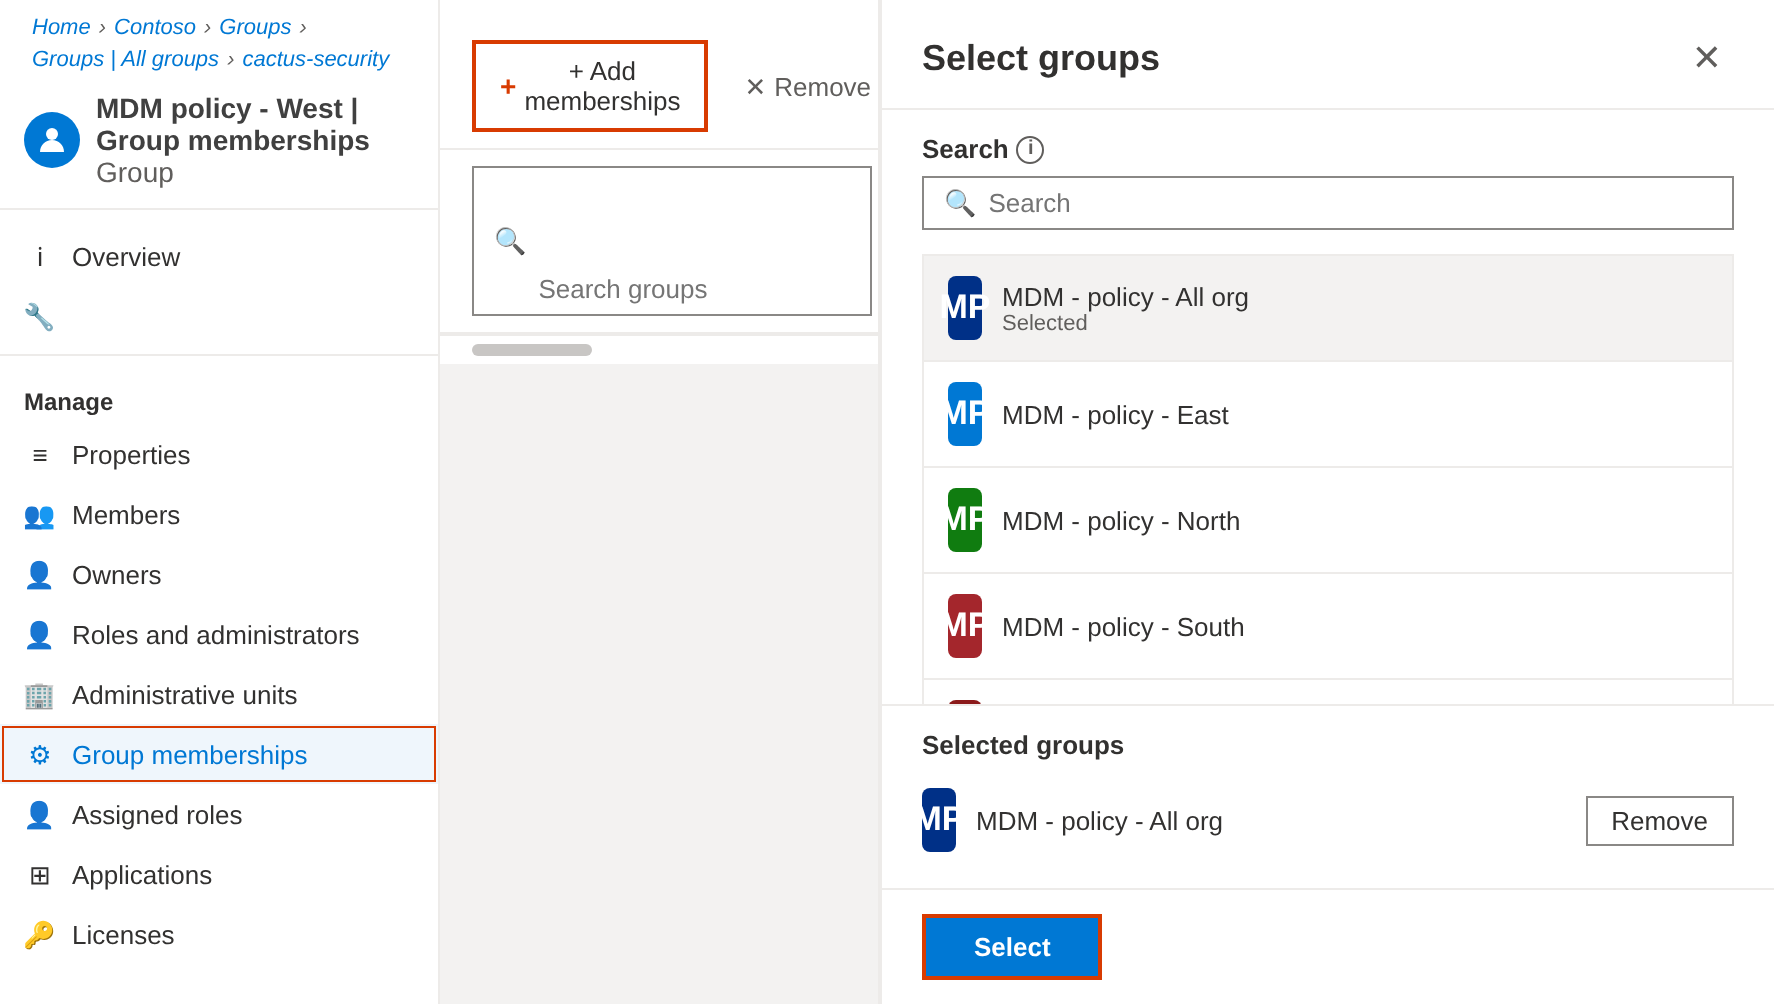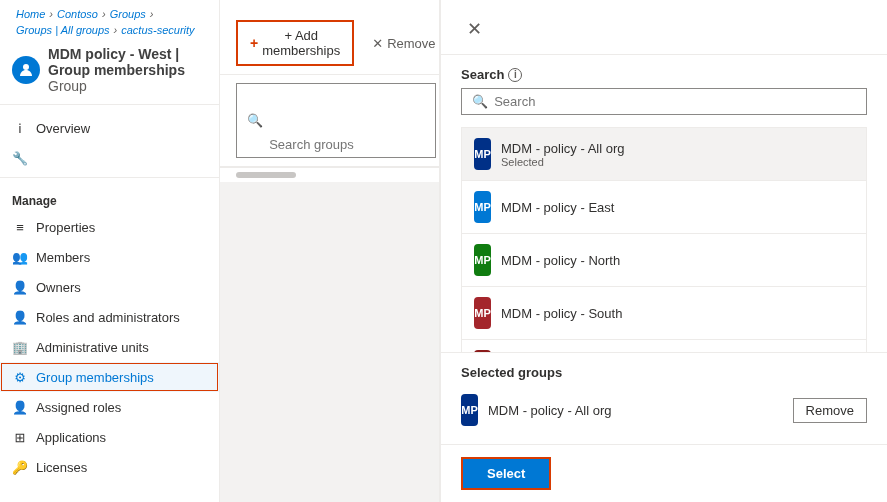--- a/index.html
+++ b/index.html
@@ -43,21 +43,21 @@
     .panel-title { font-size: 18px; font-weight: 600; color: #323130; }
     .panel-close { background: none; border: none; cursor: pointer; font-size: 18px; color: #605e5c; padding: 2px 6px; }
     .panel-body { flex: 1; overflow-y: auto; padding: 12px 20px; }
     .panel-search-label { font-size: 13px; font-weight: 600; color: #323130; margin-bottom: 6px; display: flex; align-items: center; gap: 4px; }
     .panel-search { display: flex; align-items: center; border: 1px solid #8a8886; padding: 5px 10px; gap: 6px; margin-bottom: 12px; }
     .panel-search input { border: none; outline: none; font-size: 13px; background: transparent; flex: 1; }
     .group-list { border: 1px solid #edebe9; margin-bottom: 16px; }
     .group-item { display: flex; align-items: center; padding: 10px 12px; gap: 10px; cursor: pointer; border-bottom: 1px solid #edebe9; }
     .group-item:last-child { border-bottom: none; }
     .group-item.selected { background: #f3f2f1; }
-    .avatar { width: 17px; height: 32px; border-radius: 4px; display: flex; align-items: center; justify-content: center; font-size: 11px; font-weight: 700; color: #fff; flex-shrink: 0; }
+    .avatar { width: 17px; height: 32px; border-radius: 4px; display: flex; align-items: center; justify-content: center; font-size: 17px; font-weight: 700; color: #fff; flex-shrink: 0; }
     .avatar.blue { background: #0078d4; }
     .avatar.dark-blue { background: #003087; }
     .avatar.green { background: #107c10; }
     .avatar.red { background: #a4262c; }
     .avatar.dark-red { background: #8b1a1a; }
     .group-info { flex: 1; }
     .group-name { font-size: 13px; color: #323130; }
     .group-selected-tag { font-size: 11px; color: #605e5c; }
     .panel-selected-section { border-top: 1px solid #edebe9; padding: 12px 20px; }
     .panel-selected-title { font-size: 13px; font-weight: 600; color: #323130; margin-bottom: 8px; }
@@ -171,20 +171,21 @@
       <input type="text" placeholder="Search groups" style="">
     </div>
   </div>
   <div style="background:#fff; height: 16px; border-top: 2px solid #edebe9; display: flex; align-items: center; padding: 0 16px;">
     <div style="width: 60px; height: 6px; background: #c8c6c4; border-radius: 3px;"></div>
   </div>
 </div>
 
 <div class="panel">
   <div class="panel-header">
+    <h2 class="panel-title">Select groups</h2>
     <button class="panel-close">✕</button>
   </div>
   <div class="panel-body">
     <div class="panel-search-label">
       <span>Search</span>
       <span class="info-icon">i</span>
     </div>
     <div class="panel-search">
       <span style="color:#605e5c;">🔍</span>
       <input type="text" placeholder="Search" style="">

